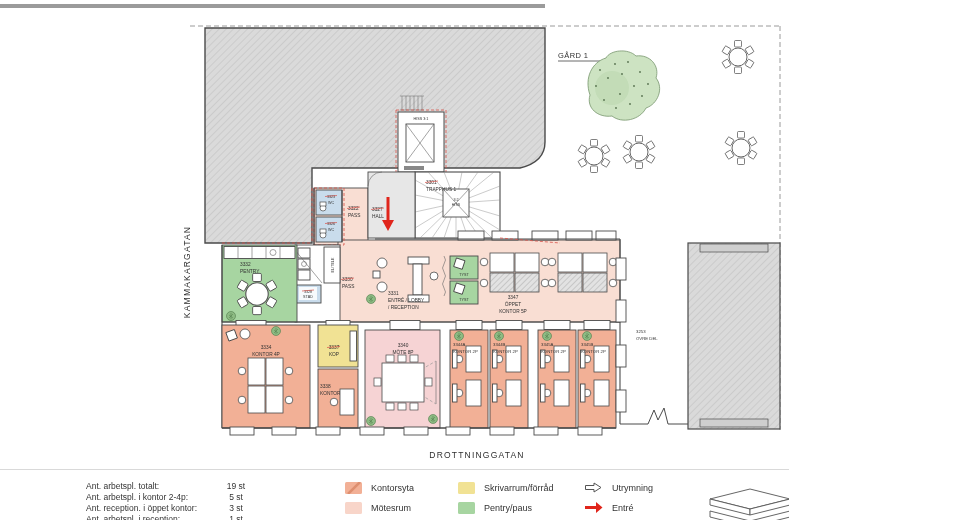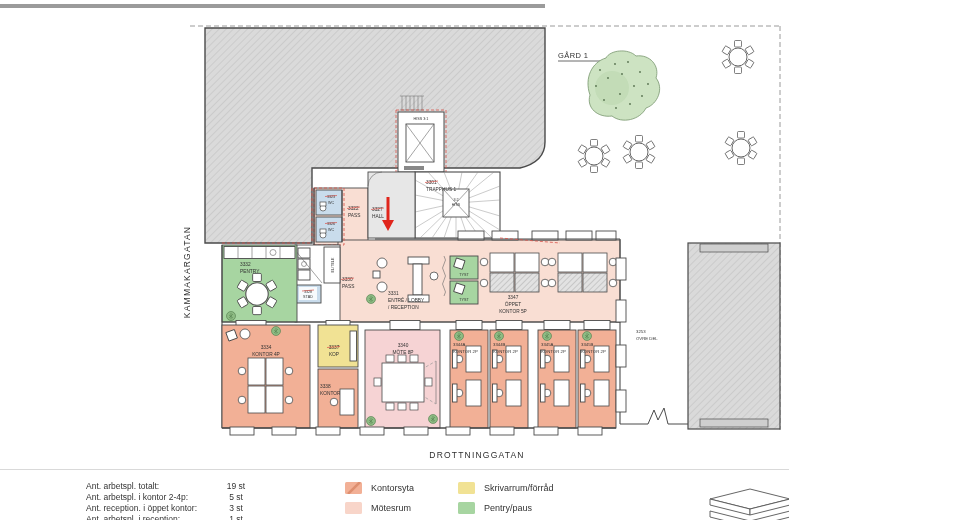--- a/index.html
+++ b/index.html
@@ -491,20 +491,34 @@
   </div>
   <div class="lgrow">
     <svg width="17" height="12">
       <rect width="17" height="12" rx="1.5" fill="#F8D5C9"></rect>
     </svg>
     <span>Mötesrum</span>
   </div>
 </div>
 
 
+<div class="lgcol" style="left:584px">
+  <div class="lgrow">
+    <svg width="19" height="11">
+      <path d="M1.5,3.5 h8.5 v-2.5 l7,4.5 l-7,4.5 v-2.5 h-8.5 z" fill="#fff" stroke="#555" stroke-width="1"></path>
+    </svg>
+    <span>Utrymning</span>
+  </div>
+  <div class="lgrow">
+    <svg width="19" height="11">
+      <path d="M1,4 h11 v-4 l6.5,5.5 l-6.5,5.5 v-4 h-11 z" fill="#E0251B"></path>
+    </svg>
+    <span>Entré</span>
+  </div>
+</div>
 
 
 <svg class="iso" width="92" height="50">
   <g fill="#fff" stroke="#555" stroke-width=".9">
     <path d="M6,12 L46,2 L86,12 L46,22 Z"></path>
     <path d="M6,12 L6,18 L46,28 L46,22 Z"></path>
     <path d="M86,12 L86,18 L46,28 L46,22 Z"></path>
     <path d="M6,24 L6,30 L46,40 L46,34 L6,24 Z"></path>
     <path d="M86,24 L86,30 L46,40 L46,34 L86,24 Z"></path>
     <path d="M6,36 L6,42 L46,52 L46,46 L6,36 Z"></path>

